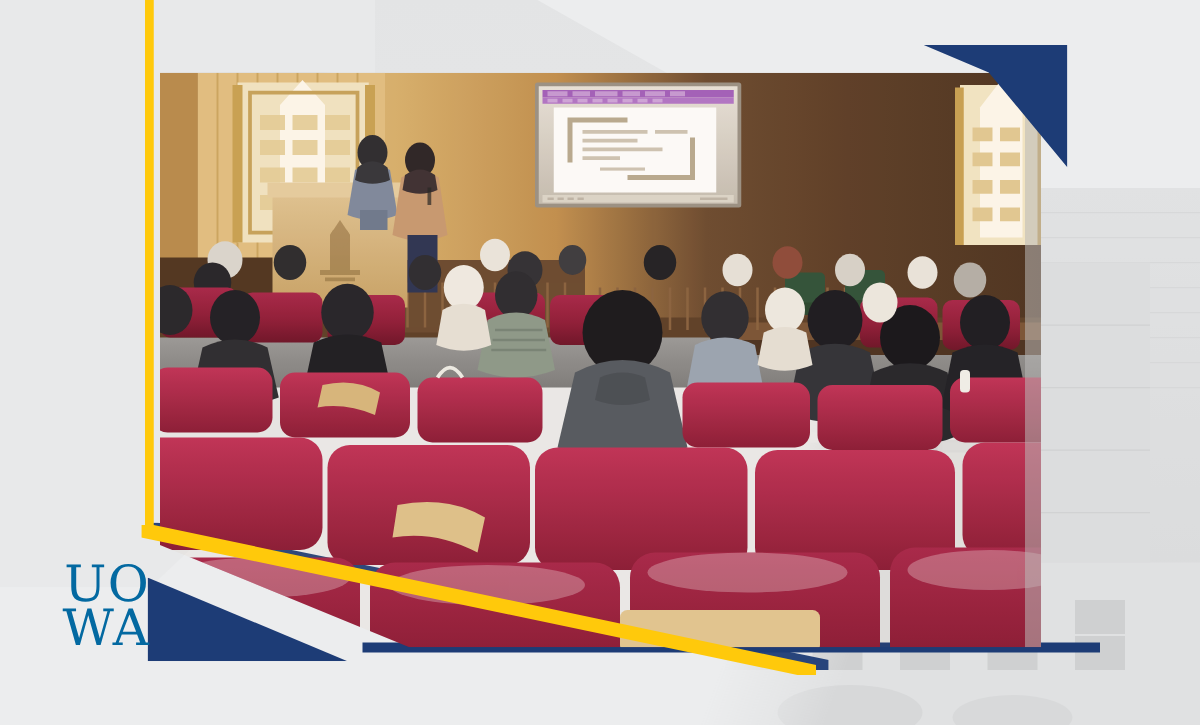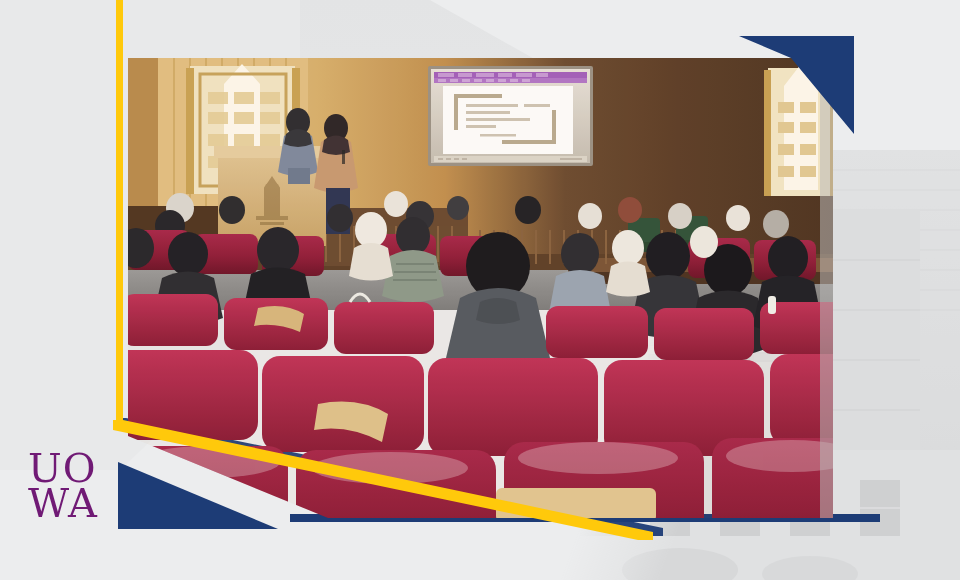--- a/index.html
+++ b/index.html
@@ -544,18 +544,18 @@
 
       <rect x="0" y="0" width="705" height="460" fill="#c08a4a" opacity=".05"></rect>
     </svg>
   </div>
 
   <div class="yellow-v"></div>
   <div class="yellow-diag"></div>
   <div class="navy-tri-tr"></div>
   <div class="navy-tri-bl"></div>
 
-  <div class="logo" style="color: #701a75;">
+  <div class="logo" style="color: #0369a1; text-align: right;">
     <span class="l1">UO</span>
     <span class="l2">WA</span>
   </div>
 
 </div>
 
 </body></html>

